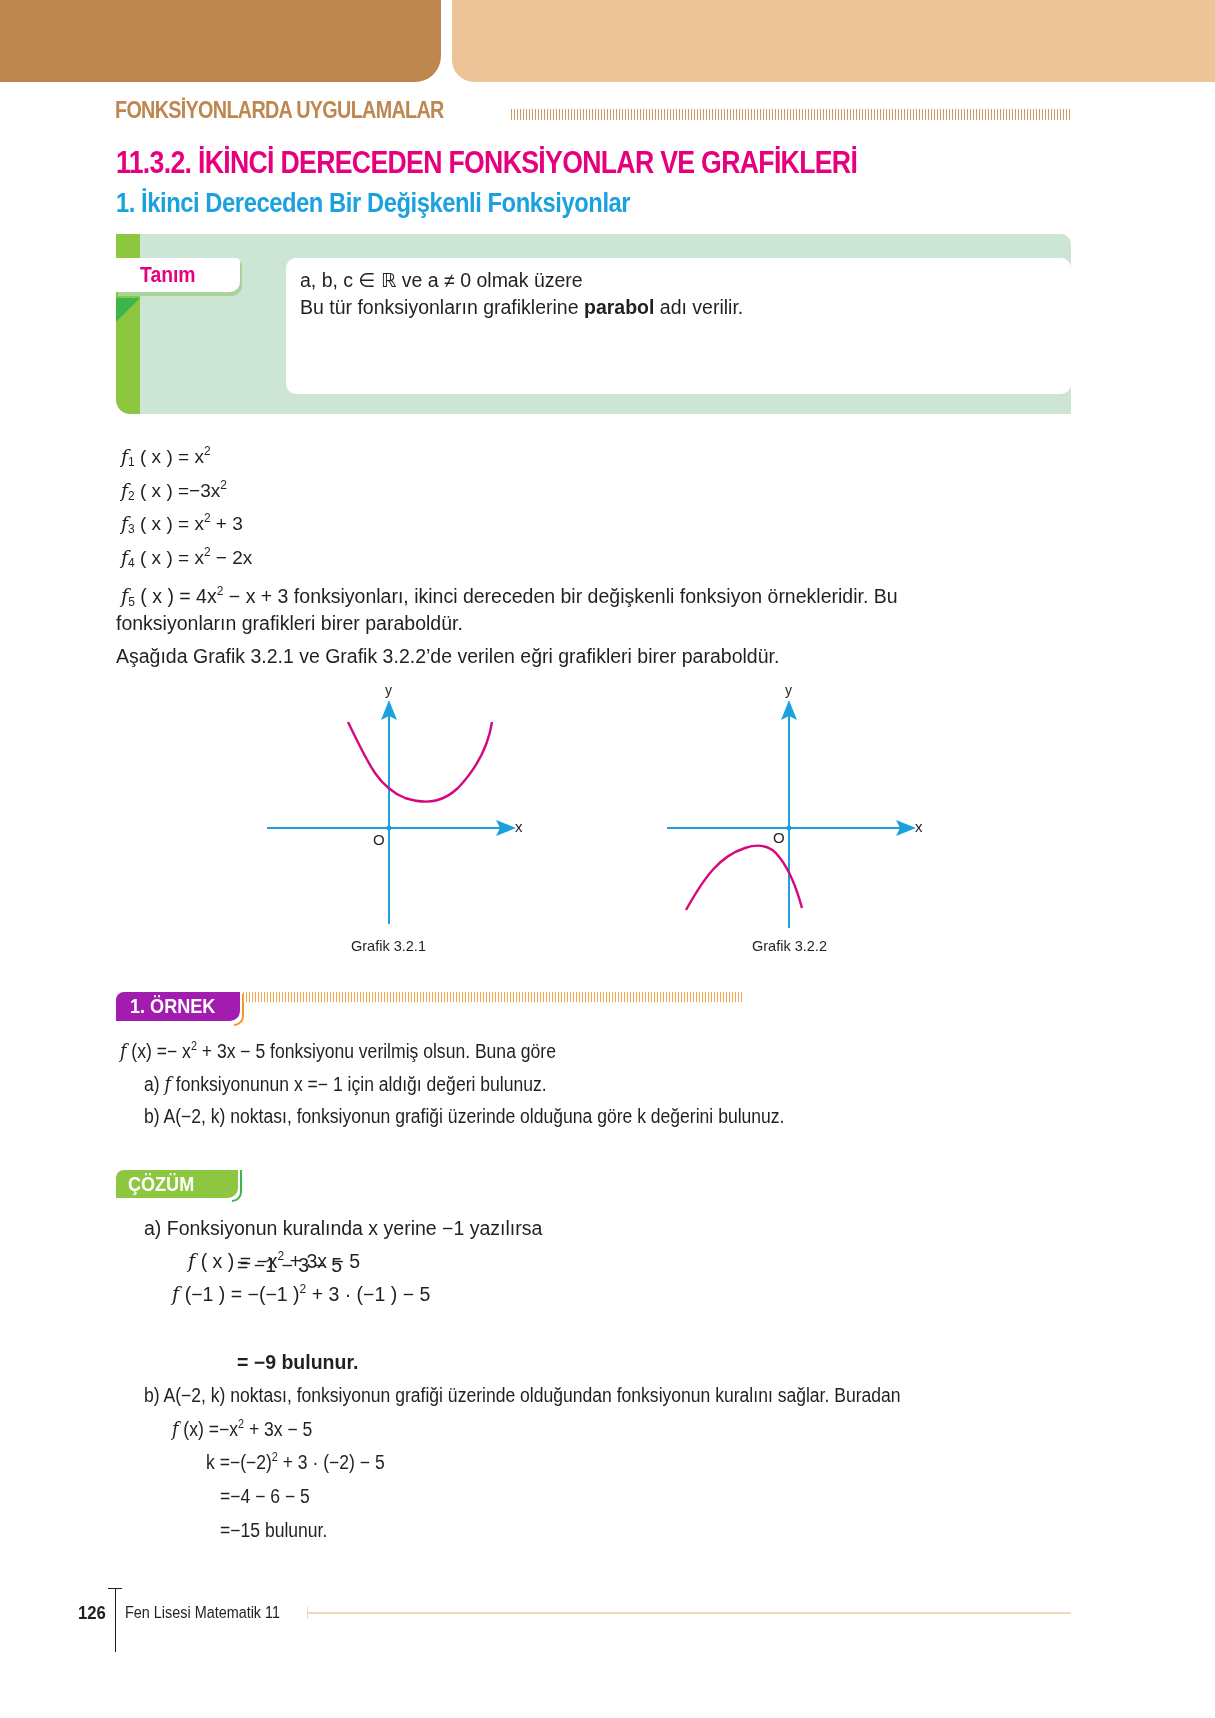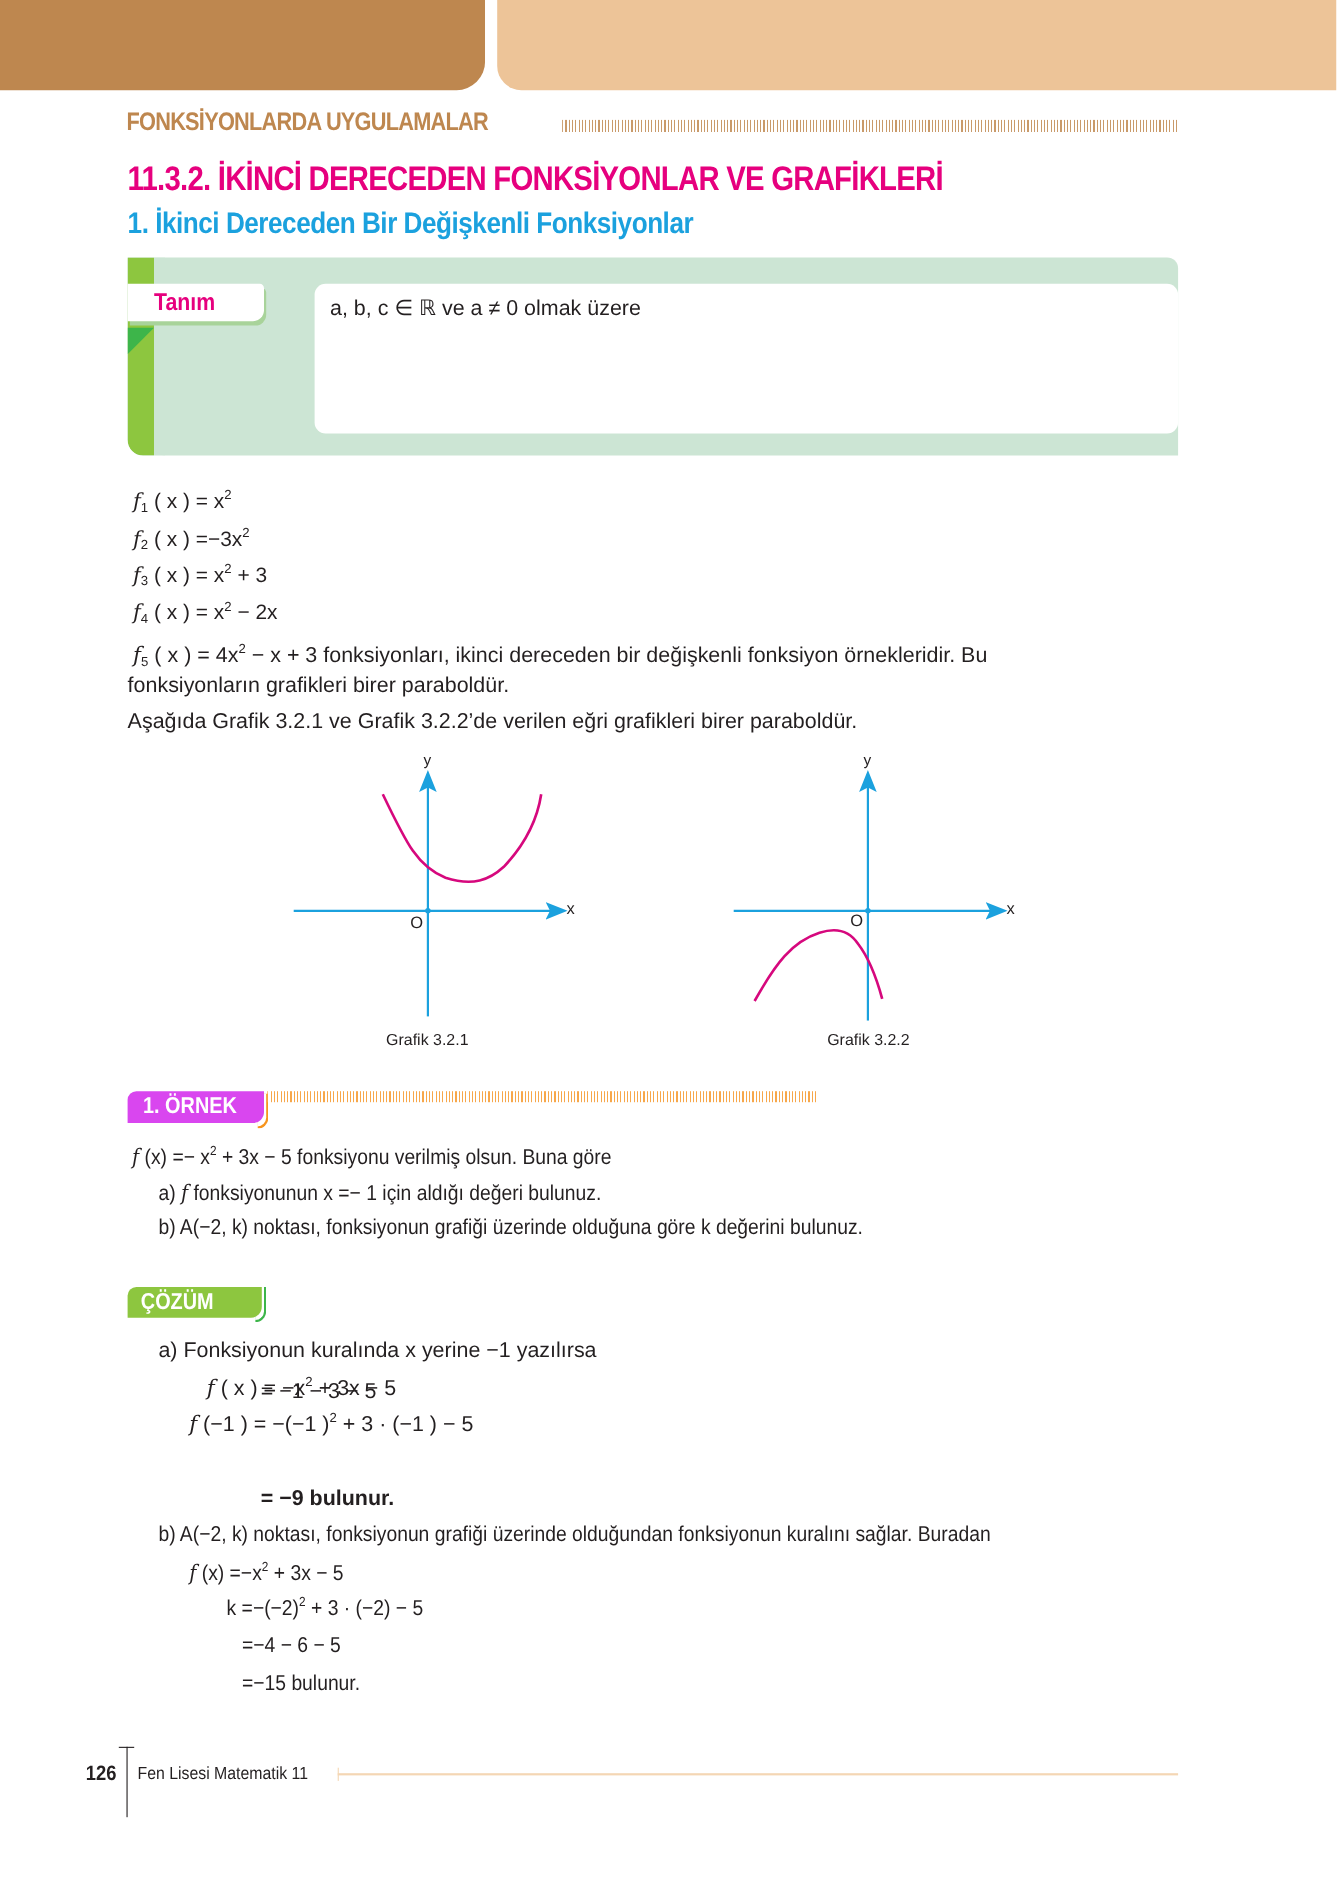--- a/index.html
+++ b/index.html
@@ -37,21 +37,21 @@
   
   .flist { position: absolute; left: 121px; top: 440px; font-size: 19px; line-height: 33.5px; }
   .body-text { position: absolute; left: 116px; font-size: 19.5px; line-height: 26px; color: #231f20; }
 
   
   .graph { position: absolute; }
   .graph svg { display: block; }
   .graph-caption { position: absolute; font-size: 14.5px; color: #231f20; white-space: nowrap; }
 
   
-  .ornek-tab { position: absolute; left: 116px; top: 992px; width: 124px; height: 29px; background: #d946ef; border-radius: 8px 0 10px 0; }
+  .ornek-tab { position: absolute; left: 116px; top: 992px; width: 124px; height: 29px; background: #a21caf; border-radius: 8px 0 10px 0; }
   .ornek-tab::after { content: ""; position: absolute; right: -4px; top: 2px; width: 8px; height: 30px; border-right: 2px solid #f7941d; border-bottom: 2px solid #f7941d; border-bottom-right-radius: 10px; background: transparent; }
   .ornek-tab span { position: absolute; left: 14px; top: 2px; font-weight: bold; font-size: 21px; color: #ffffff; transform: scaleX(0.86); transform-origin: left center; white-space: nowrap; }
   .ornek-ticks { position: absolute; left: 243px; top: 992px; width: 500px; height: 10px; background: repeating-linear-gradient(90deg, #f7a74a 0 1px, transparent 1px 3px); }
 
   .cozum-tab { position: absolute; left: 116px; top: 1170px; width: 122px; height: 28px; background: #8dc63f; border-radius: 8px 0 10px 0; }
   .cozum-tab::after { content: ""; position: absolute; right: -4px; top: 0; width: 8px; height: 30px; border-right: 2px solid #3db54a; border-bottom: 2px solid #3db54a; border-bottom-right-radius: 10px; }
   .cozum-tab span { position: absolute; left: 12px; top: 2px; font-weight: bold; font-size: 21px; color: #ffffff; transform: scaleX(0.86); transform-origin: left center; white-space: nowrap; }
 
   .line-abs { position: absolute; white-space: nowrap; font-size: 19.5px; color: #231f20; }
   .cond { transform: scaleX(0.9); transform-origin: left center; }
@@ -82,20 +82,21 @@
 <div class="def-box">
   <div class="green-strip"></div>
   <div class="green-strip-inner"></div>
   <div class="triangle"></div>
 </div>
 <div class="def-tab">
   <span>Tanım</span>
 </div>
 <div class="def-content">
   <div class="line"><span>a, b, c ∈ ℝ  ve  a ≠ 0  olmak üzere</span></div>
+  <div class="line"><span>Bu tür fonksiyonların grafiklerine </span><b>parabol</b><span> adı verilir.</span></div>
 </div>
 
 <div class="flist">
   <div><span class="fi">f</span><sub>1</sub><span> ( x ) = x</span><sup>2</sup><span></span></div>
   <div><span class="fi">f</span><sub>2</sub><span> ( x ) =−3x</span><sup>2</sup><span></span></div>
   <div><span class="fi">f</span><sub>3</sub><span> ( x ) = x</span><sup>2</sup><span> + 3</span></div>
   <div><span class="fi">f</span><sub>4</sub><span> ( x ) = x</span><sup>2</sup><span> − 2x</span></div>
 </div>
 
 <div class="body-text" style="top:583px; left:121px; white-space:nowrap;">

